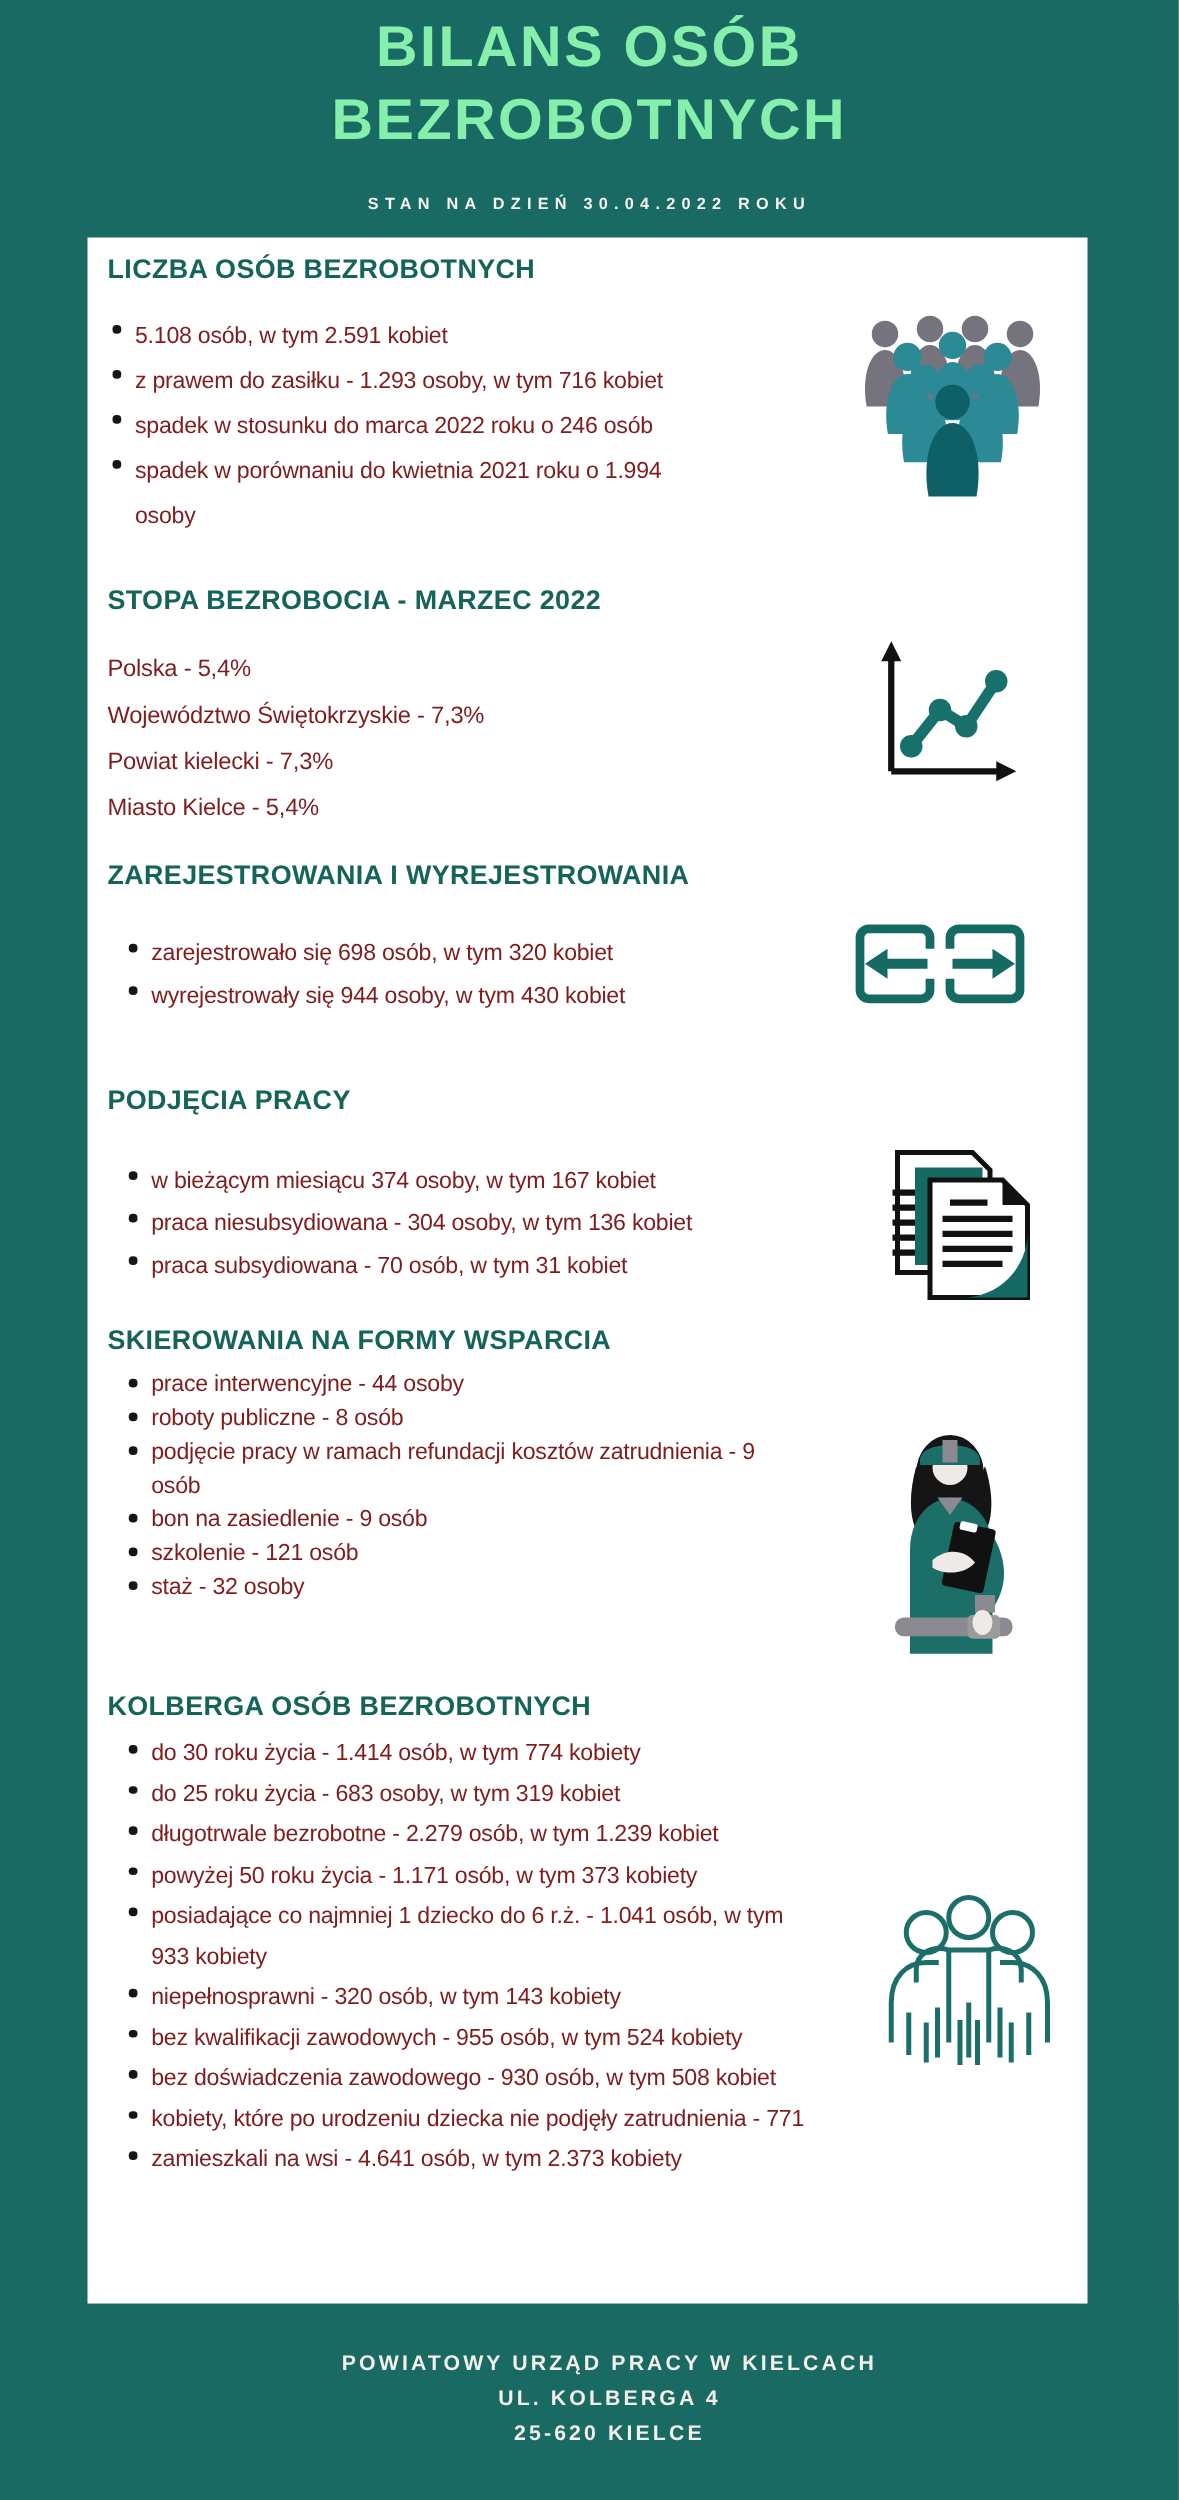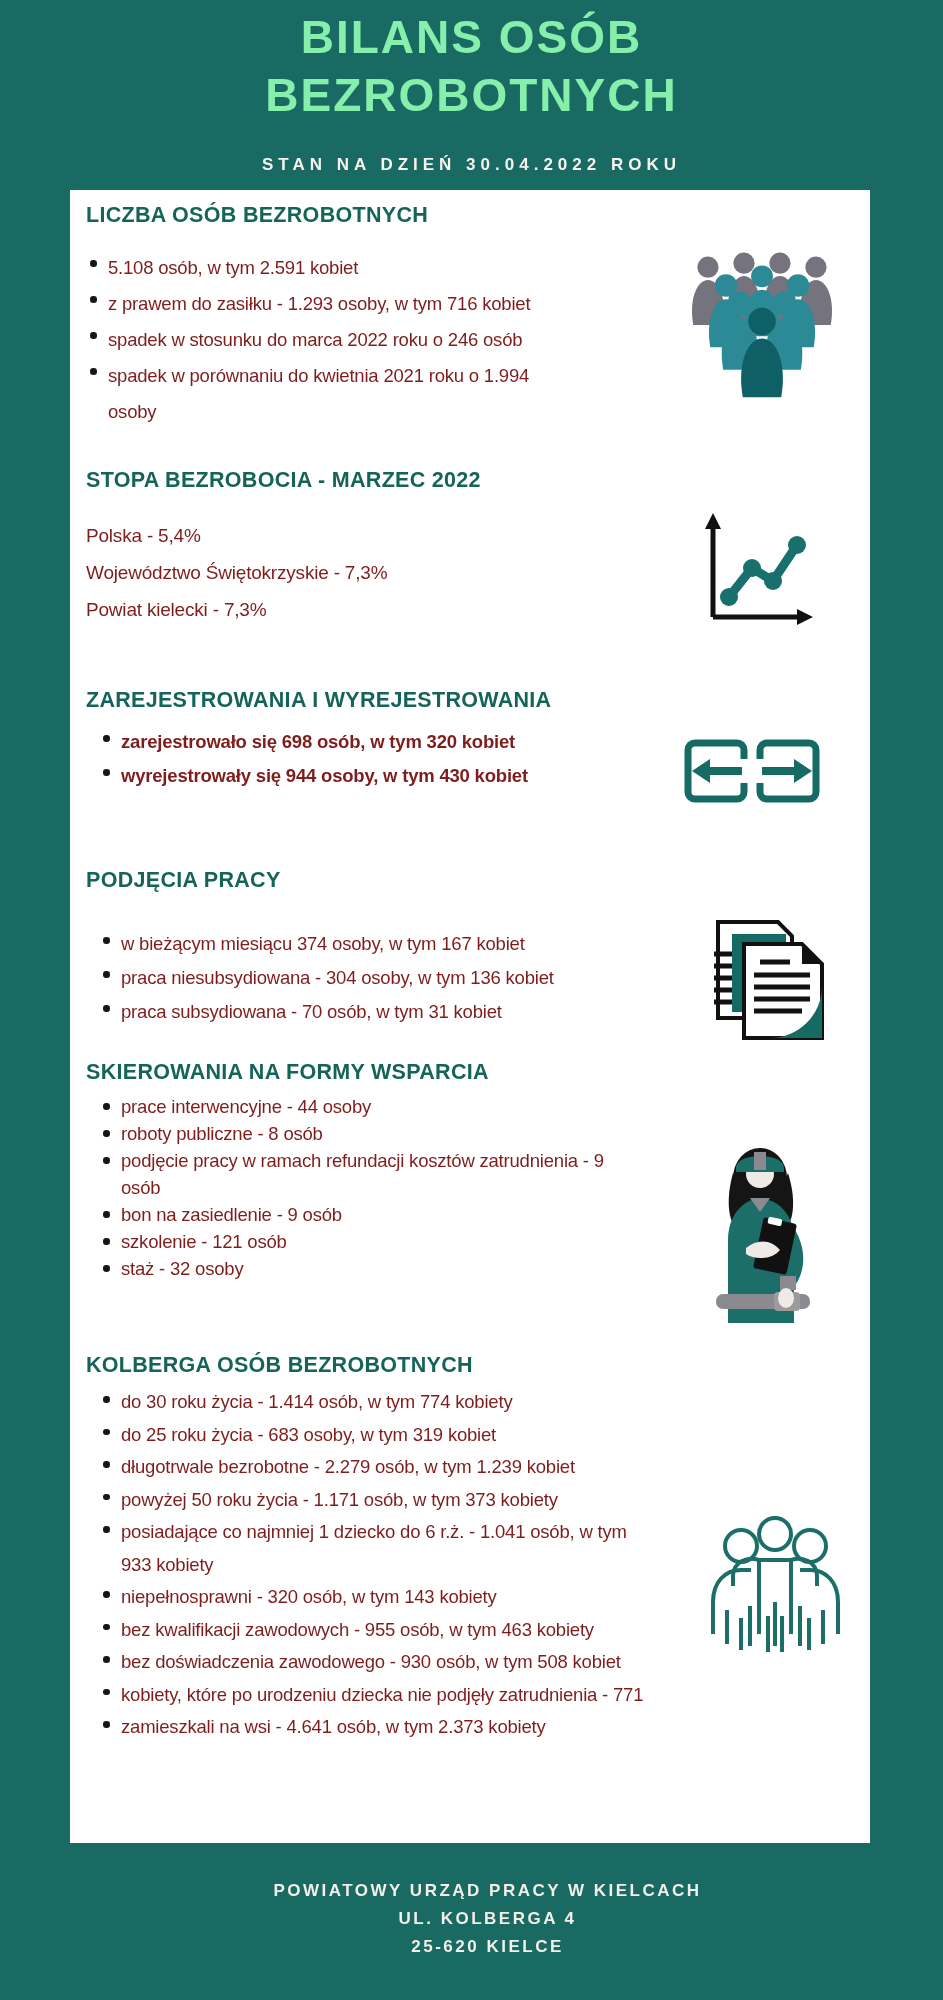--- a/index.html
+++ b/index.html
@@ -13,21 +13,21 @@
   }
   
   .title {
     position: absolute; top: 8px; left: 0; width: 100%;
     text-align: center; color: #86efac;
     font-size: 46px; font-weight: bold; letter-spacing: 2px; line-height: 58px;
   }
   .subtitle {
     position: absolute; top: 155px; left: 0; width: 100%;
     text-align: center; color: #F7F3EE;
-    font-size: 17px; font-weight: bold; letter-spacing: 5px;
+    font-size: 13px; font-weight: bold; letter-spacing: 5px;
   }
   
   .panel {
     position: absolute; left: 70px; top: 190px;
     width: 800px; height: 1653px;
     background: #FFFFFF;
   }
   .sec { position: absolute; left: 16px; }
   .sec h2 {
     margin: 0; color: #156459;
@@ -46,21 +46,21 @@
     font-size: 18.5px;
   }
   ul.bullets li::before {
     content: ""; position: absolute; left: 4px; top: 0.56em;
     width: 6.5px; height: 6.5px; border-radius: 50%; background: #161616;
   }
   .s1 ul { margin-top: 22px; width: 482px; }
   .s1 li { line-height: 36px; }
   .s2 ul { margin-top: 24px; }
   .s2 li { font-size: 19px; line-height: 37px; letter-spacing: -0.2px; }
-  .s3 ul { margin-top: 12px; margin-left: 13px; width: 560px; font-weight: bold; }
+  .s3 ul { margin-top: 32px; margin-left: 13px; width: 560px; }
   .s3 li { line-height: 34px; }
   .s4 ul { margin-top: 34px; margin-left: 13px; width: 580px; }
   .s4 li { line-height: 34px; }
   .s5 ul { margin-top: 8px;  margin-left: 13px; width: 532px; }
   .s5 li { line-height: 27px; }
   .s6 ul { margin-top: 8px;  margin-left: 13px; width: 562px; }
   .s6 li { line-height: 32.5px; }
 
   
   .icon { position: absolute; }
@@ -103,20 +103,21 @@
           <li>spadek w porównaniu do kwietnia 2021 roku o 1.994 osoby</li>
         </ul>
     </section>
 
     <section class="sec s2">
       <h2>STOPA BEZROBOCIA - MARZEC 2022</h2>
       <ul class="plain">
           <li>Polska - 5,4%</li>
           <li>Województwo Świętokrzyskie - 7,3%</li>
           <li>Powiat kielecki - 7,3%</li>
+          <li>Miasto Kielce - 5,4%</li>
         </ul>
     </section>
 
     <section class="sec s3">
       <h2>ZAREJESTROWANIA I WYREJESTROWANIA</h2>
       <ul class="bullets">
           <li>zarejestrowało się 698 osób, w tym 320 kobiet</li>
           <li>wyrejestrowały się 944 osoby, w tym 430 kobiet</li>
         </ul>
     </section>
@@ -144,21 +145,21 @@
 
     <section class="sec s6">
       <h2>KOLBERGA OSÓB BEZROBOTNYCH</h2>
       <ul class="bullets">
           <li>do 30 roku życia - 1.414 osób, w tym 774 kobiety</li>
           <li>do 25 roku życia - 683 osoby, w tym 319 kobiet</li>
           <li>długotrwale bezrobotne - 2.279 osób, w tym 1.239 kobiet</li>
           <li>powyżej 50 roku życia - 1.171 osób, w tym 373 kobiety</li>
           <li>posiadające co najmniej 1 dziecko do 6 r.ż. - 1.041 osób, w tym 933 kobiety</li>
           <li>niepełnosprawni - 320 osób, w tym 143 kobiety</li>
-          <li>bez kwalifikacji zawodowych - 955 osób, w tym 463 kobiety</li>
+          <li>bez kwalifikacji zawodowych - 955 osób, w tym 524 kobiety</li>
           <li>bez doświadczenia zawodowego - 930 osób, w tym 508 kobiet</li>
           <li>kobiety, które po urodzeniu dziecka nie podjęły zatrudnienia - 771</li>
           <li>zamieszkali na wsi - 4.641 osób, w tym 2.373 kobiety</li>
         </ul>
     </section>
 
     <span class="icon ic-crowd">
       <svg width="160" height="190" viewBox="0 0 160 190">
         <defs>
           <g id="pf">

